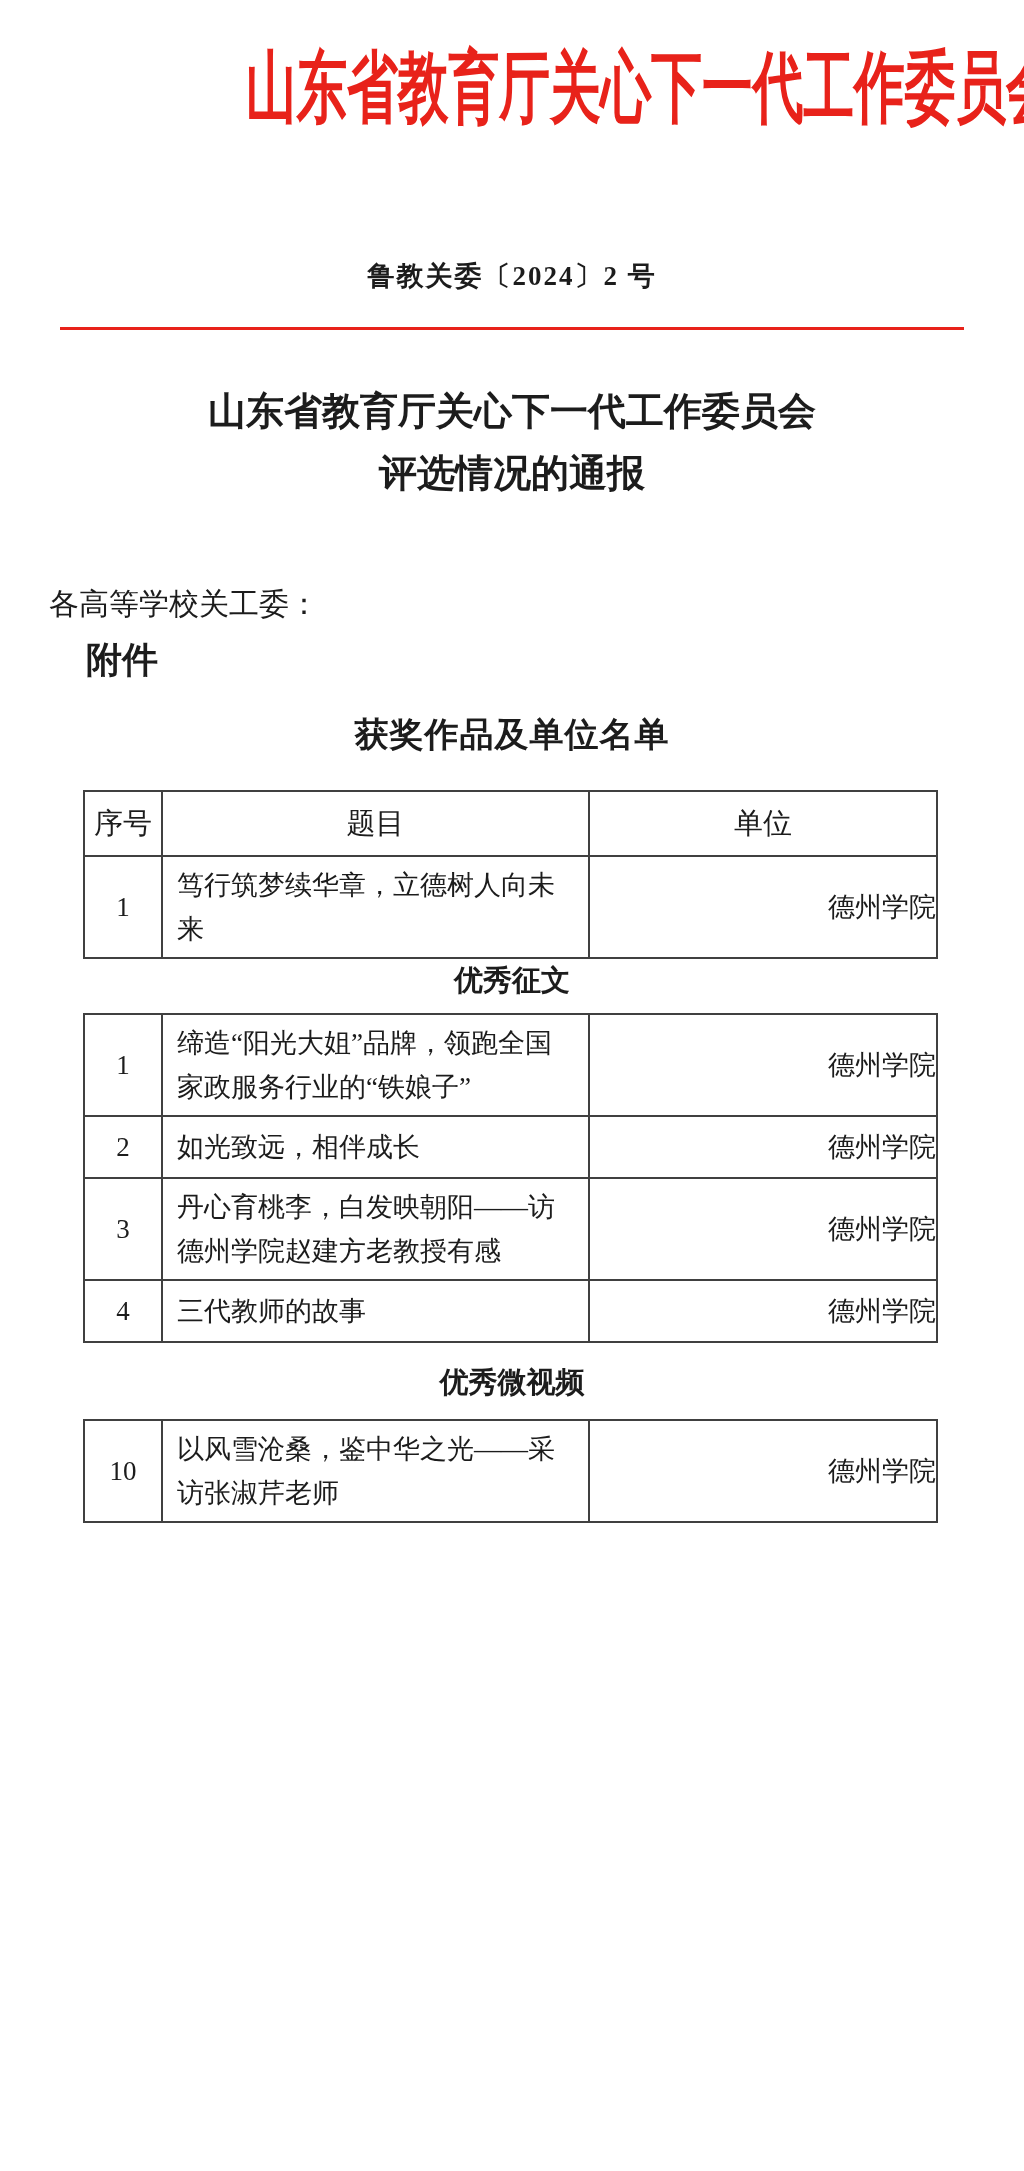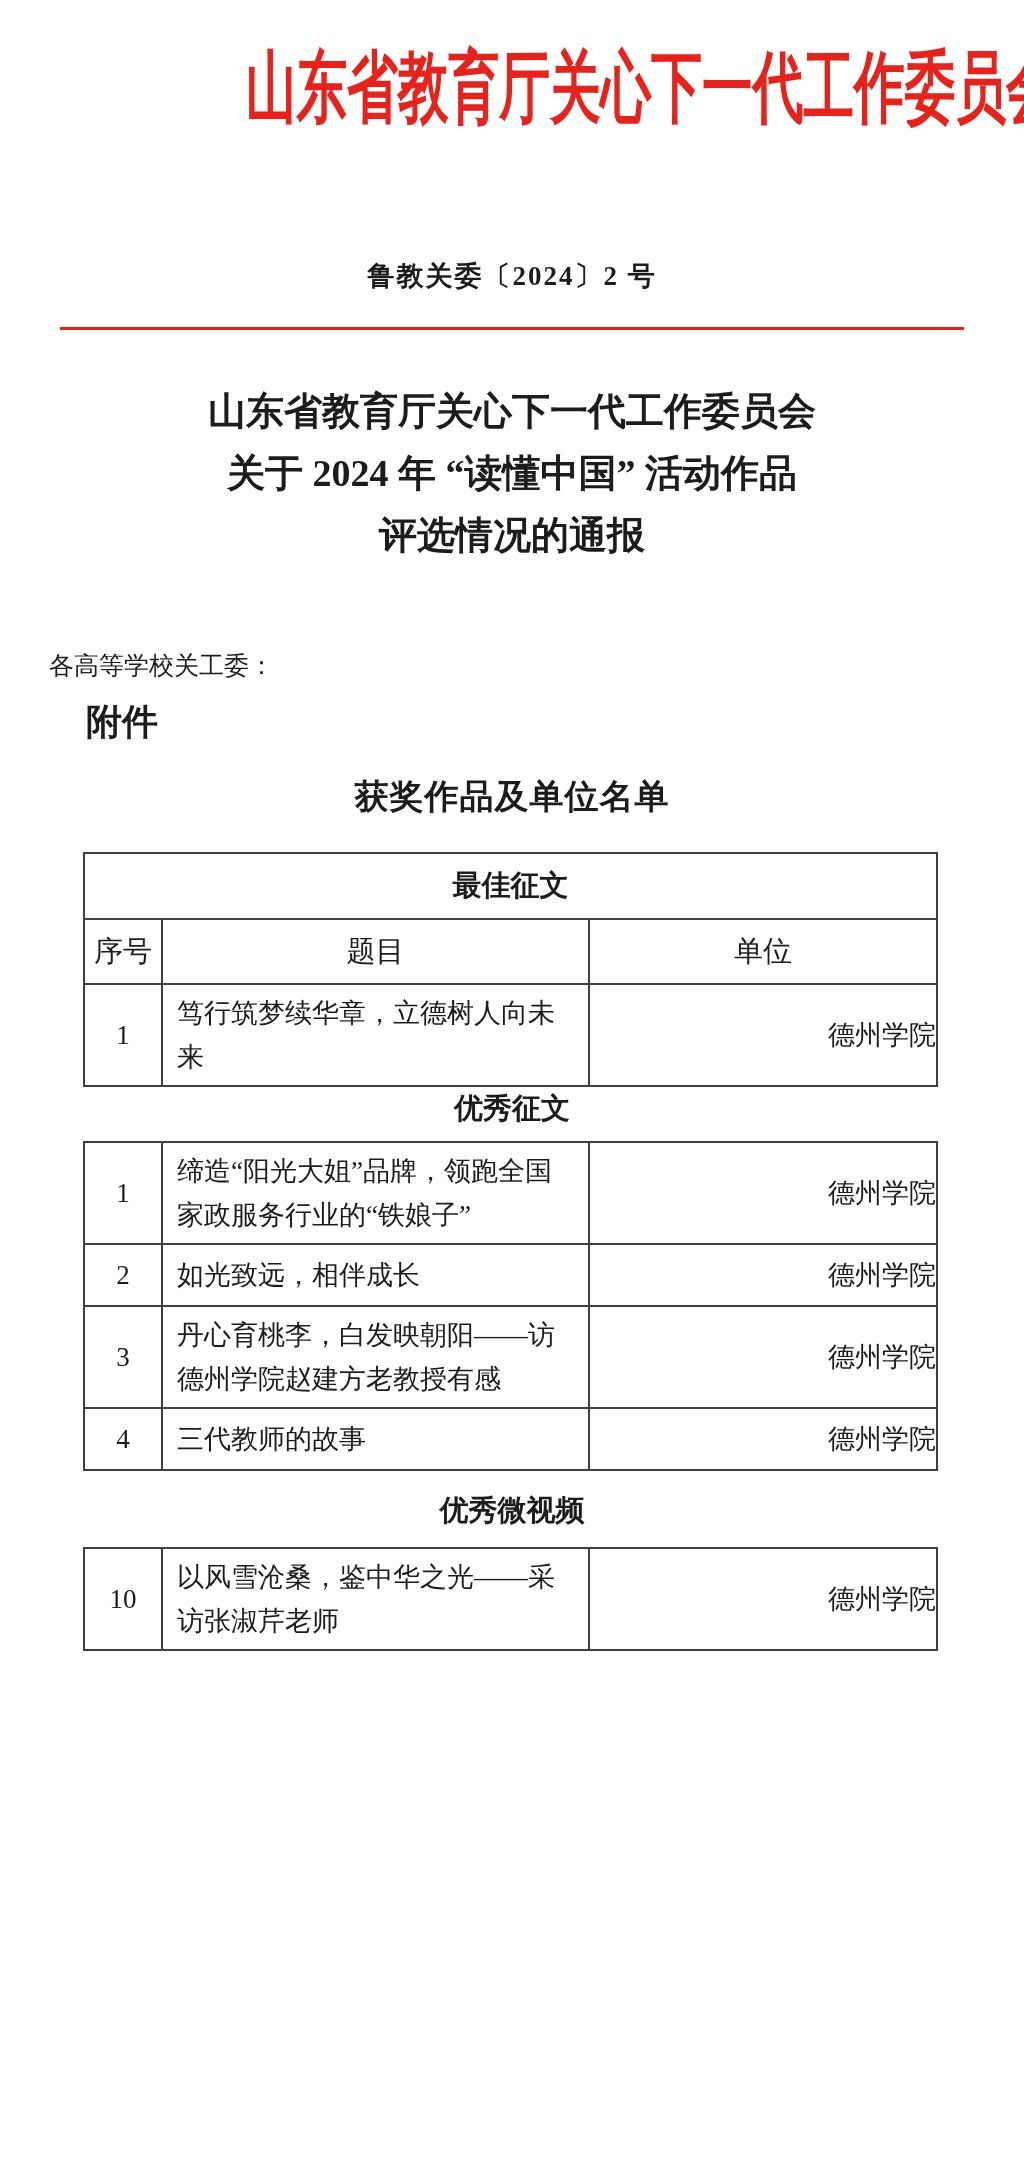--- a/index.html
+++ b/index.html
@@ -50,21 +50,21 @@
     margin-top: 50px;
     text-align: center;
     font-weight: bold;
     font-size: 38px;
     line-height: 62px;
   }
 
   
   .body-text {
     margin: 72px 57px 0 49px;
-    font-size: 25px;
+    font-size: 30px;
     line-height: 56px;
     text-align: justify;
     text-justify: inter-ideograph;
   }
   .paragraph { text-indent: 2em; }
 
   .attachment {
     margin: 8px 16px 0 86px;
     font-family: "Liberation Sans", sans-serif;
     font-weight: bold;
@@ -138,42 +138,38 @@
 <div class="banner">
   <span class="banner-text">山东省教育厅关心下一代工作委员会文件</span>
 </div>
 
 <div class="doc-number">鲁教关委〔2024〕2 号</div>
 
 <div class="red-line"></div>
 
 <div class="doc-title">
   <div>山东省教育厅关心下一代工作委员会</div>
-  <div>关于 2024 年 “读懂中国” 活动作品</div>
   <div>评选情况的通报</div>
 </div>
 
 <div class="body-text">
   <div class="salutation">各高等学校关工委：</div>
 </div>
 
 <div class="attachment">附件</div>
 
 <div class="appendix-title">获奖作品及单位名单</div>
 
 <table class="award-table t1">
   <colgroup>
       <col class="col-no">
       <col class="col-title">
       <col class="col-unit">
     </colgroup>
   <tbody>
-      <tr class="merged-heading">
-    <td colspan="3">最佳征文</td>
-  </tr>
   <tr class="col-header">
     <td>序号</td>
     <td>题目</td>
     <td>单位</td>
   </tr>
   <tr class="row-s">
     <td class="cell-no">1</td>
     <td class="cell-title">笃行筑梦续华章，立德树人向未来</td>
     <td class="cell-unit">德州学院</td>
   </tr>

